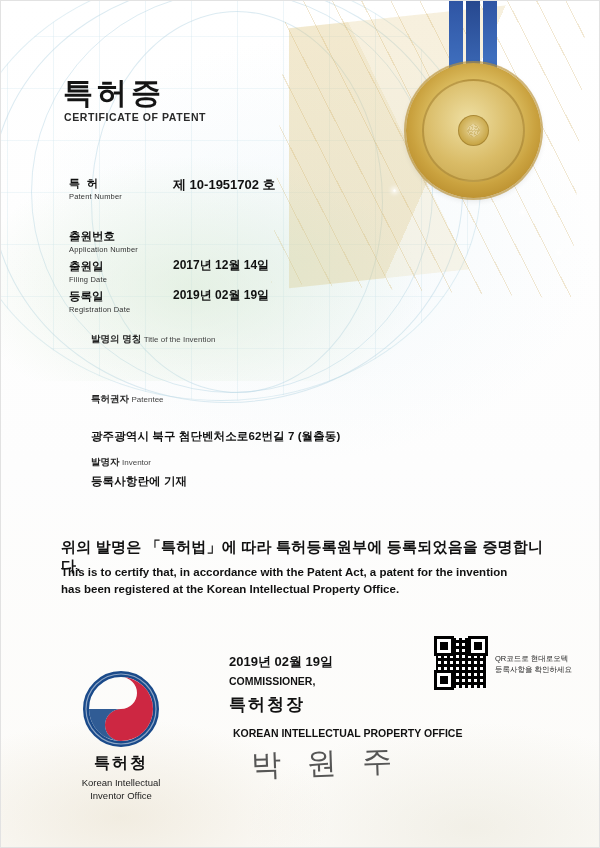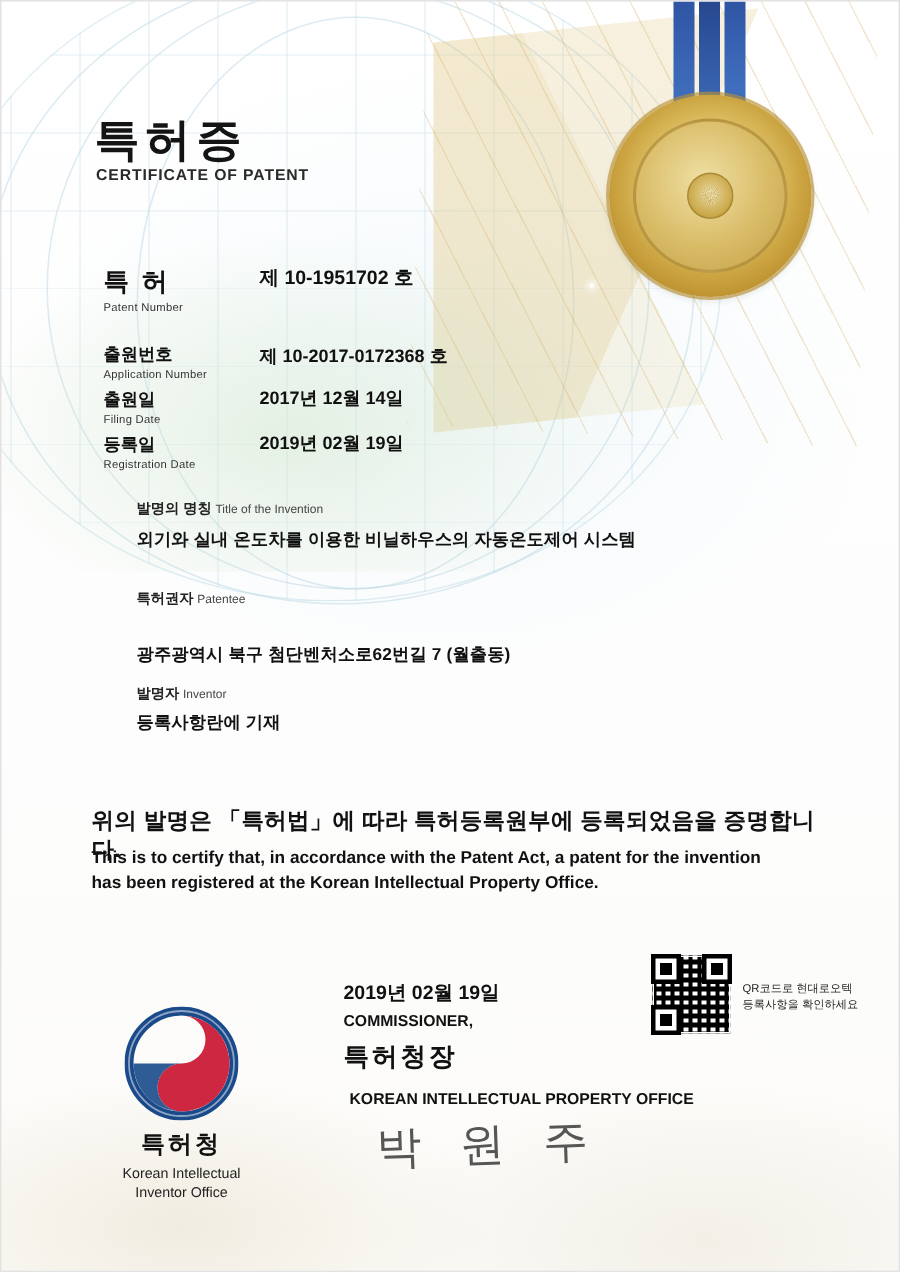--- a/index.html
+++ b/index.html
@@ -105,21 +105,21 @@
     position:absolute;left:62px;top:72px;
     font-size:30px;font-weight:bold;letter-spacing:4px;color:#141414;
   }
   .title-en{
     position:absolute;left:63px;top:110px;
     font-size:10.5px;font-weight:bold;letter-spacing:.6px;color:#2a2a2a;
   }
 
   
   .field{position:absolute;}
-  .f-ko{font-size:17px;font-weight:bold;color:#111;letter-spacing:2px;}
+  .f-ko{font-size:11px;font-weight:bold;color:#111;letter-spacing:2px;}
   .f-en{font-size:7.5px;color:#333;margin-top:1px;letter-spacing:.2px;}
   .f-val{position:absolute;font-size:13px;font-weight:bold;color:#111;}
 
   .sect-label{position:absolute;font-size:9px;color:#222;}
   .sect-label b{font-size:9.5px;font-weight:bold;}
   .sect-label .en{font-size:8px;color:#444;font-weight:normal;text-align:right;}
   .sect-val{position:absolute;font-size:11.5px;font-weight:bold;color:#111;letter-spacing:.1px;}
 
   
   .cert-ko{
@@ -200,39 +200,37 @@
   <div class="field" style="left:68px;top:175px">
     <div class="f-ko">특 허</div>
     <div class="f-en">Patent Number</div>
   </div>
   <div class="f-val" style="left:172px;top:175px">제 10-1951702 호</div>
 
   <div class="field" style="left:68px;top:228px">
     <div class="f-ko" style="font-size:11.5px;letter-spacing:0">출원번호</div>
     <div class="f-en">Application Number</div>
   </div>
-  <div class="f-val" style="left:172px;top:228px;font-size:12px">제 10-2017-0172368 호</div>
 
   <div class="field" style="left:68px;top:258px">
     <div class="f-ko" style="font-size:11.5px;letter-spacing:0">출원일</div>
     <div class="f-en">Filing Date</div>
   </div>
   <div class="f-val" style="left:172px;top:256px;font-size:12px">2017년 12월 14일</div>
 
   <div class="field" style="left:68px;top:288px">
     <div class="f-ko" style="font-size:11.5px;letter-spacing:0">등록일</div>
     <div class="f-en">Registration Date</div>
   </div>
   <div class="f-val" style="left:172px;top:286px;font-size:12px">2019년 02월 19일</div>
 
   <div class="sect-label" style="left:90px;top:332px">
     <b>발명의 명칭</b>
     <span class="en">Title of the Invention</span>
   </div>
-  <div class="sect-val" style="left:90px;top:351px">외기와 실내 온도차를 이용한 비닐하우스의 자동온도제어 시스템</div>
 
   <div class="sect-label" style="left:90px;top:392px">
     <b>특허권자</b>
     <span class="en">Patentee</span>
   </div>
   <div class="sect-val" style="left:90px;top:428px">광주광역시 북구  첨단벤처소로62번길  7 (월출동)</div>
 
   <div class="sect-label" style="left:90px;top:455px">
     <b>발명자</b>
     <span class="en">Inventor</span>

